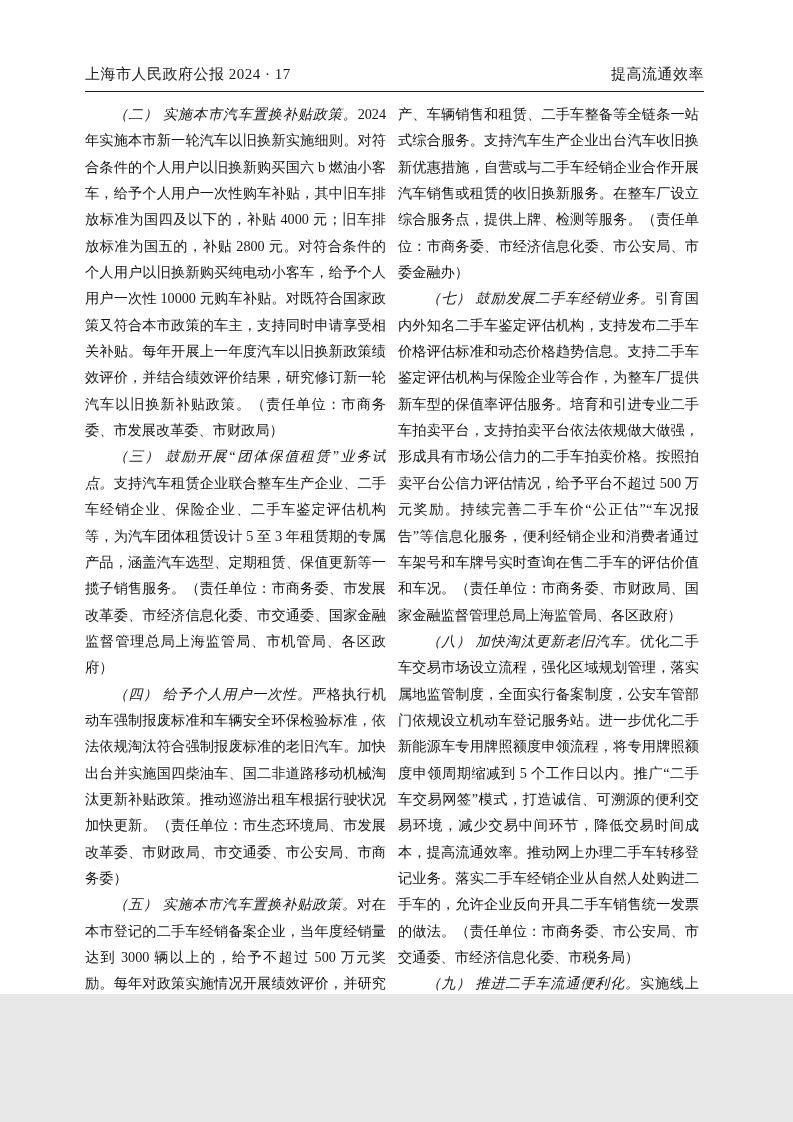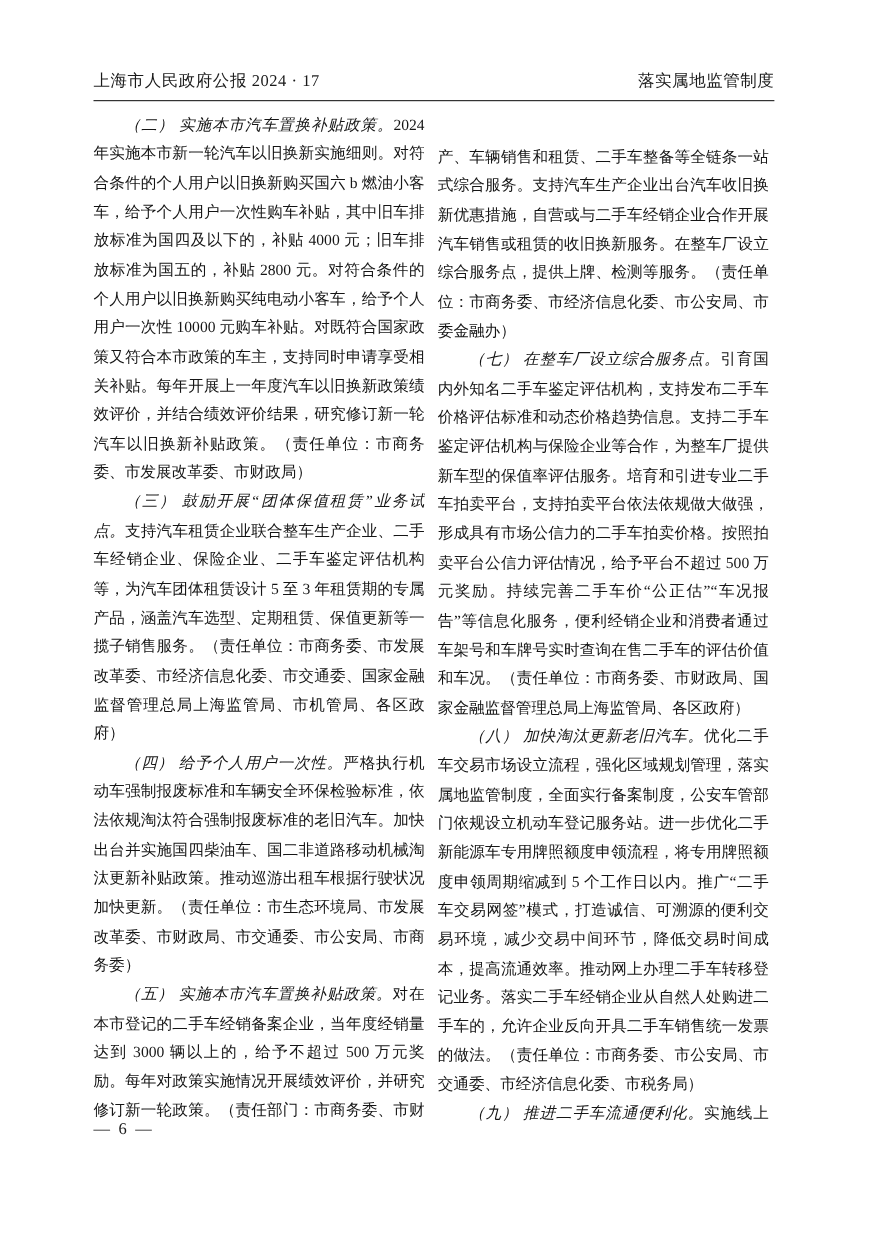--- a/index.html
+++ b/index.html
@@ -1,20 +1,20 @@
 <!DOCTYPE html>
 <html><head>
 <meta charset="utf-8">
 <style>
   * { margin: 0; padding: 0; box-sizing: border-box; }
   html, body { background: #e8e8e8; }
   .page {
     position: relative;
     width: 793px;
-    height: 1122px;
+    height: 994px;
     margin: 0 auto;
     background: #ffffff;
     font-family: "Liberation Serif", "DejaVu Serif", serif;
     color: #161616;
     overflow: hidden;
   }
   .running-head {
     position: absolute;
     left: 85px;
     top: 64px;
@@ -47,55 +47,55 @@
   .column {
     width: 301px;
     font-size: 14.2px;
     line-height: 26.35px;
     text-align: justify;
     text-justify: inter-ideograph;
     color: #151515;
     overflow: hidden;
   }
   .para { text-indent: 2em; }
-  .para.continuation { text-indent: 0; margin-top: 29px; }
+  .para.continuation { text-indent: 0; }
   .lead {
     font-style: italic;   
   }
   .footer {
     position: absolute;
     left: 85px;
     top: 1019px;
     font-size: 15px;
     letter-spacing: 2px;
     color: #1a1a1a;
   }
 </style>
 </head>
 <body>
 
 <div class="page">
 
   <div class="running-head">
     <span>上海市人民政府公报 2024 · 17</span>
-    <span>落实属地监管制度</span>
+    <span>提高流通效率</span>
   </div>
 
   <div class="head-rule"></div>
 
   <div class="content">
     <div class="column" id="col-left">
         <p class="para"><span class="lead">（二） 实施本市汽车置换补贴政策。</span><span>2024 年实施本市新一轮汽车以旧换新实施细则。对符合条件的个人用户以旧换新购买国六 b 燃油小客车，给予个人用户一次性购车补贴，其中旧车排放标准为国四及以下的，补贴 4000 元；旧车排放标准为国五的，补贴 2800 元。对符合条件的个人用户以旧换新购买纯电动小客车，给予个人用户一次性 10000 元购车补贴。对既符合国家政策又符合本市政策的车主，支持同时申请享受相关补贴。每年开展上一年度汽车以旧换新政策绩效评价，并结合绩效评价结果，研究修订新一轮汽车以旧换新补贴政策。（责任单位：市商务委、市发展改革委、市财政局）</span></p>
         <p class="para"><span class="lead">（三） 鼓励开展“团体保值租赁”业务试点。</span><span>支持汽车租赁企业联合整车生产企业、二手车经销企业、保险企业、二手车鉴定评估机构等，为汽车团体租赁设计 5 至 3 年租赁期的专属产品，涵盖汽车选型、定期租赁、保值更新等一揽子销售服务。（责任单位：市商务委、市发展改革委、市经济信息化委、市交通委、国家金融监督管理总局上海监管局、市机管局、各区政府）</span></p>
         <p class="para"><span class="lead">（四） 给予个人用户一次性。</span><span>严格执行机动车强制报废标准和车辆安全环保检验标准，依法依规淘汰符合强制报废标准的老旧汽车。加快出台并实施国四柴油车、国二非道路移动机械淘汰更新补贴政策。推动巡游出租车根据行驶状况加快更新。（责任单位：市生态环境局、市发展改革委、市财政局、市交通委、市公安局、市商务委）</span></p>
         <p class="para"><span class="lead">（五） 实施本市汽车置换补贴政策。</span><span>对在本市登记的二手车经销备案企业，当年度经销量达到 3000 辆以上的，给予不超过 500 万元奖励。每年对政策实施情况开展绩效评价，并研究修订新一轮政策。（责任部门：市商务委、市财政局）</span></p>
       </div>
     <div class="column" id="col-right">
         <p class="para continuation"><span>产、车辆销售和租赁、二手车整备等全链条一站式综合服务。支持汽车生产企业出台汽车收旧换新优惠措施，自营或与二手车经销企业合作开展汽车销售或租赁的收旧换新服务。在整车厂设立综合服务点，提供上牌、检测等服务。（责任单位：市商务委、市经济信息化委、市公安局、市委金融办）</span></p>
-        <p class="para"><span class="lead">（七） 在整车厂设立综合服务点。</span><span>引育国内外知名二手车鉴定评估机构，支持发布二手车价格评估标准和动态价格趋势信息。支持二手车鉴定评估机构与保险企业等合作，为整车厂提供新车型的保值率评估服务。培育和引进专业二手车拍卖平台，支持拍卖平台依法依规做大做强，形成具有市场公信力的二手车拍卖价格。按照拍卖平台公信力评估情况，给予平台不超过 500 万元奖励。持续完善二手车价“公正估”“车况报告”等信息化服务，便利经销企业和消费者通过车架号和车牌号实时查询在售二手车的评估价值和车况。（责任单位：市商务委、市财政局、国家金融监督管理总局上海监管局、各区政府）</span></p>
+        <p class="para"><span class="lead">（七） 鼓励发展二手车经销业务。</span><span>引育国内外知名二手车鉴定评估机构，支持发布二手车价格评估标准和动态价格趋势信息。支持二手车鉴定评估机构与保险企业等合作，为整车厂提供新车型的保值率评估服务。培育和引进专业二手车拍卖平台，支持拍卖平台依法依规做大做强，形成具有市场公信力的二手车拍卖价格。按照拍卖平台公信力评估情况，给予平台不超过 500 万元奖励。持续完善二手车价“公正估”“车况报告”等信息化服务，便利经销企业和消费者通过车架号和车牌号实时查询在售二手车的评估价值和车况。（责任单位：市商务委、市财政局、国家金融监督管理总局上海监管局、各区政府）</span></p>
         <p class="para"><span class="lead">（八） 加快淘汰更新老旧汽车。</span><span>优化二手车交易市场设立流程，强化区域规划管理，落实属地监管制度，全面实行备案制度，公安车管部门依规设立机动车登记服务站。进一步优化二手新能源车专用牌照额度申领流程，将专用牌照额度申领周期缩减到 5 个工作日以内。推广“二手车交易网签”模式，打造诚信、可溯源的便利交易环境，减少交易中间环节，降低交易时间成本，提高流通效率。推动网上办理二手车转移登记业务。落实二手车经销企业从自然人处购进二手车的，允许企业反向开具二手车销售统一发票的做法。（责任单位：市商务委、市公安局、市交通委、市经济信息化委、市税务局）</span></p>
         <p class="para"><span class="lead">（九） 推进二手车流通便利化。</span><span>实施线上办理二手车出口企业备案和二手车出口许可证申</span></p>
       </div>
   </div>
 
   <div class="footer">
     <span>— 6 —</span>
   </div>
 
 </div>

